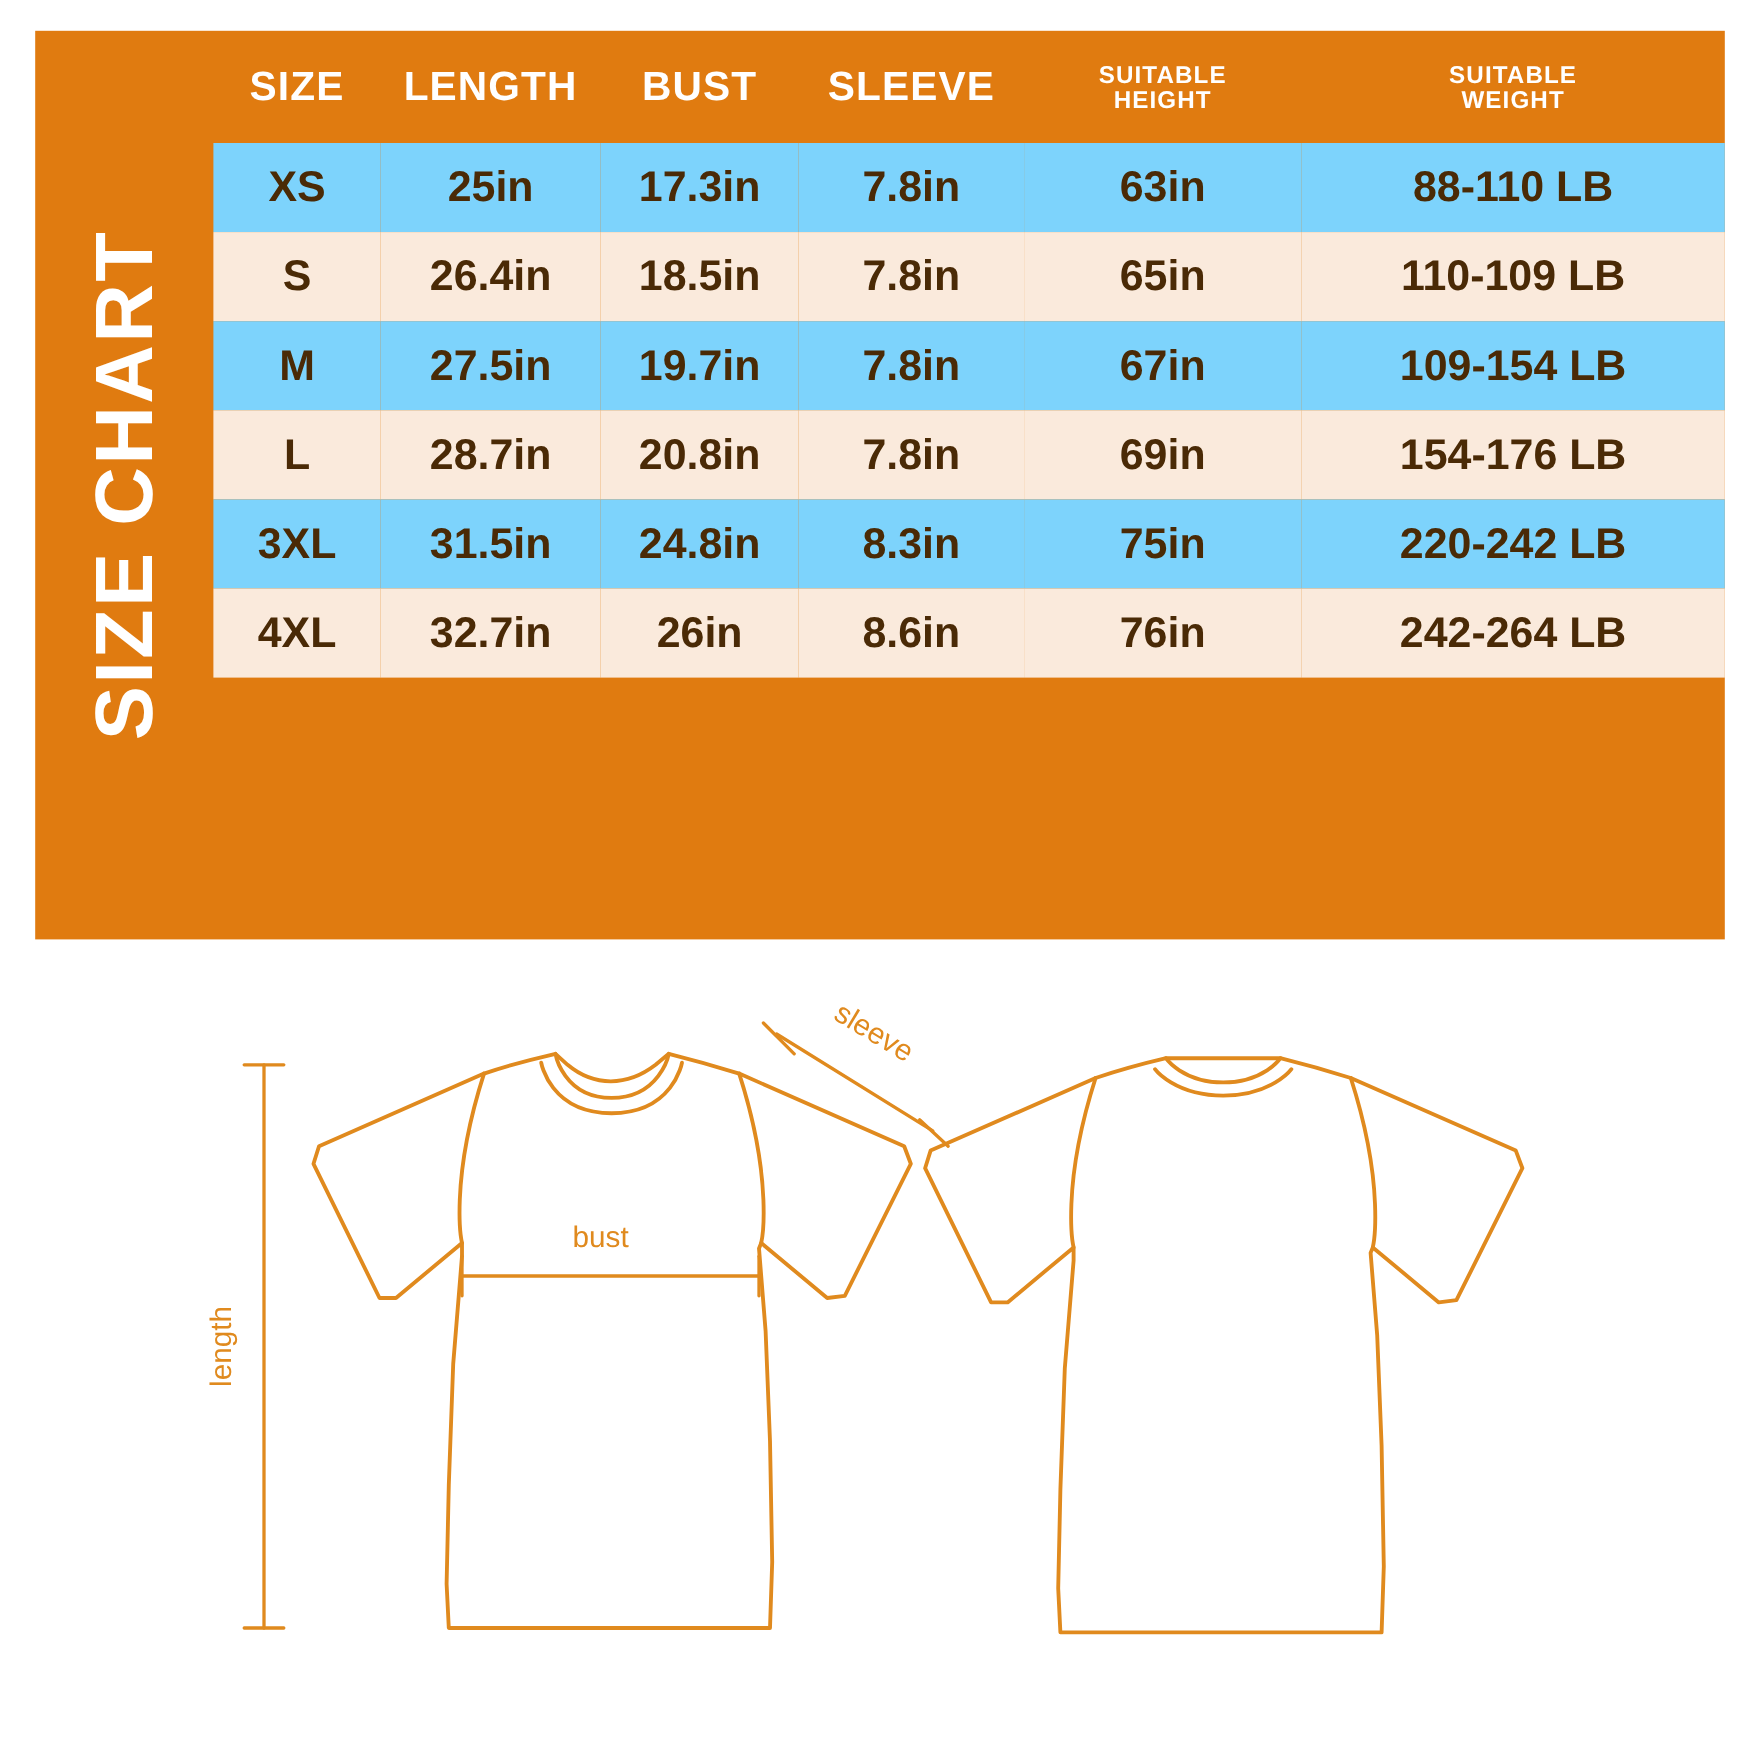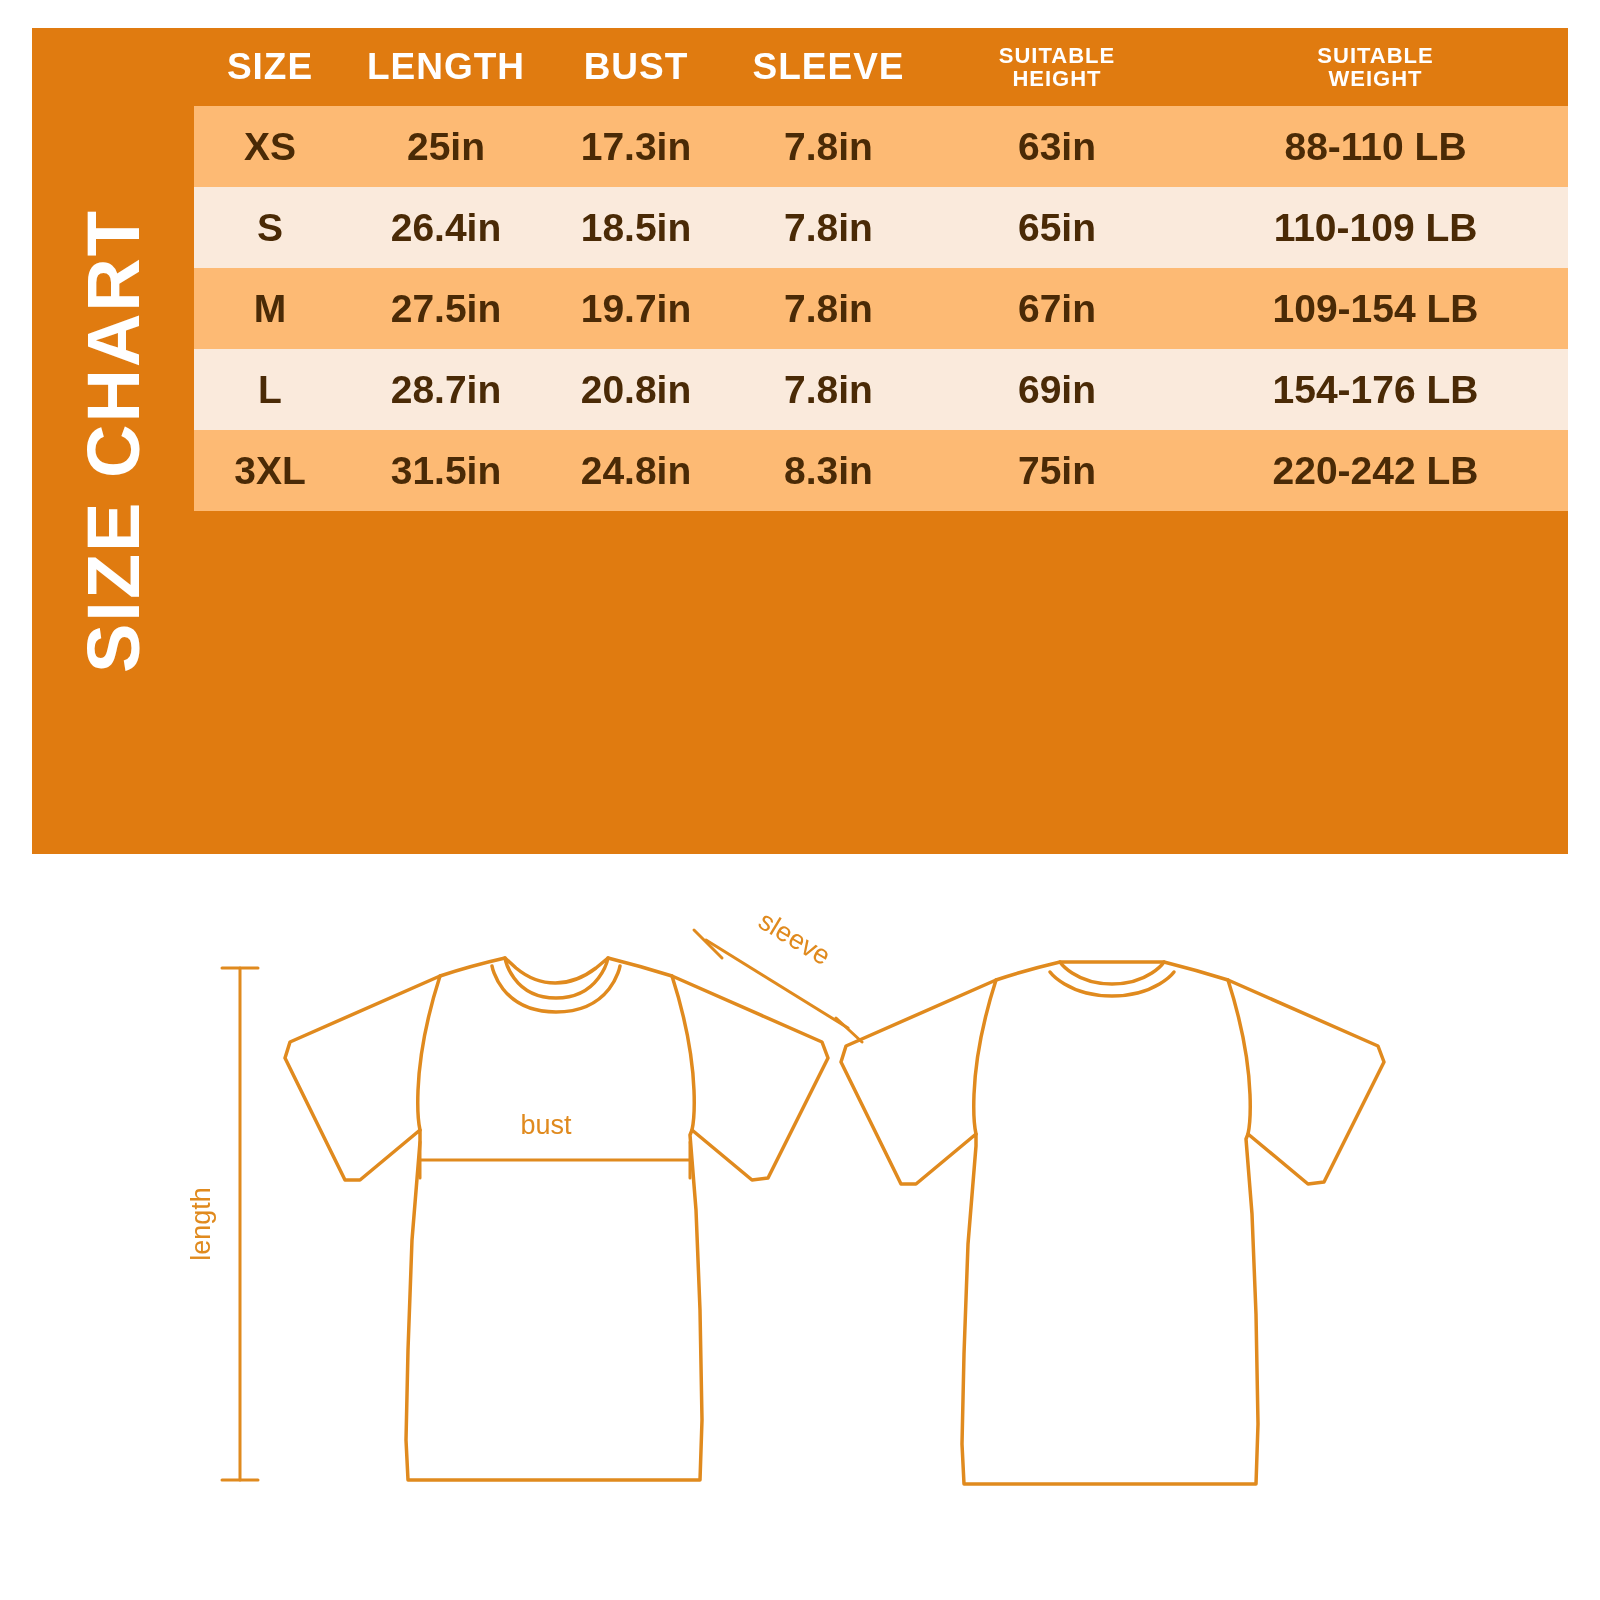--- a/index.html
+++ b/index.html
@@ -63,41 +63,41 @@
     width: 100%;
     border-collapse: collapse;
     table-layout: fixed;
   }
   table.size-table thead th {
     color: #ffffff;
     font-size: 37px;
     font-weight: bold;
     letter-spacing: 1px;
     padding: 0;
-    height: 78px;
+    height: 102px;
     vertical-align: middle;
     text-align: center;
     line-height: 1.05;
     font-family: "Liberation Sans", sans-serif;
   }
   table.size-table thead th.two-line {
     font-size: 22px;
   }
   table.size-table tbody td {
     color: #4A2A06;
     font-size: 39px;
     font-weight: bold;
     text-align: center;
     height: 81px;
     vertical-align: middle;
     padding: 0;
     font-family: "Liberation Sans", sans-serif;
   }
   table.size-table tbody tr.row-odd td {
-    background: #fdba74;
+    background: #7dd3fc;
   }
   table.size-table tbody tr.row-even td {
     background: #FAEADC;
   }
 
   
   col.c-size   { width: 152px; }
   col.c-length { width: 200px; }
   col.c-bust   { width: 180px; }
   col.c-sleeve { width: 205px; }
@@ -191,20 +191,28 @@
             <td>69in</td>
             <td>154-176 LB</td>
           </tr>
           <tr class="row-odd">
             <td>3XL</td>
             <td>31.5in</td>
             <td>24.8in</td>
             <td>8.3in</td>
             <td>75in</td>
             <td>220-242 LB</td>
+          </tr>
+          <tr class="row-even">
+            <td>4XL</td>
+            <td>32.7in</td>
+            <td>26in</td>
+            <td>8.6in</td>
+            <td>76in</td>
+            <td>242-264 LB</td>
           </tr>
         </tbody>
       </table>
     </div>
   </div>
 
   <div class="illustration">
     <svg width="1600" height="700" viewBox="0 0 1600 700" xmlns="http://www.w3.org/2000/svg">
       <g fill="none" stroke="#E08A1E" stroke-width="3.5" stroke-linejoin="round" stroke-linecap="round">
 

